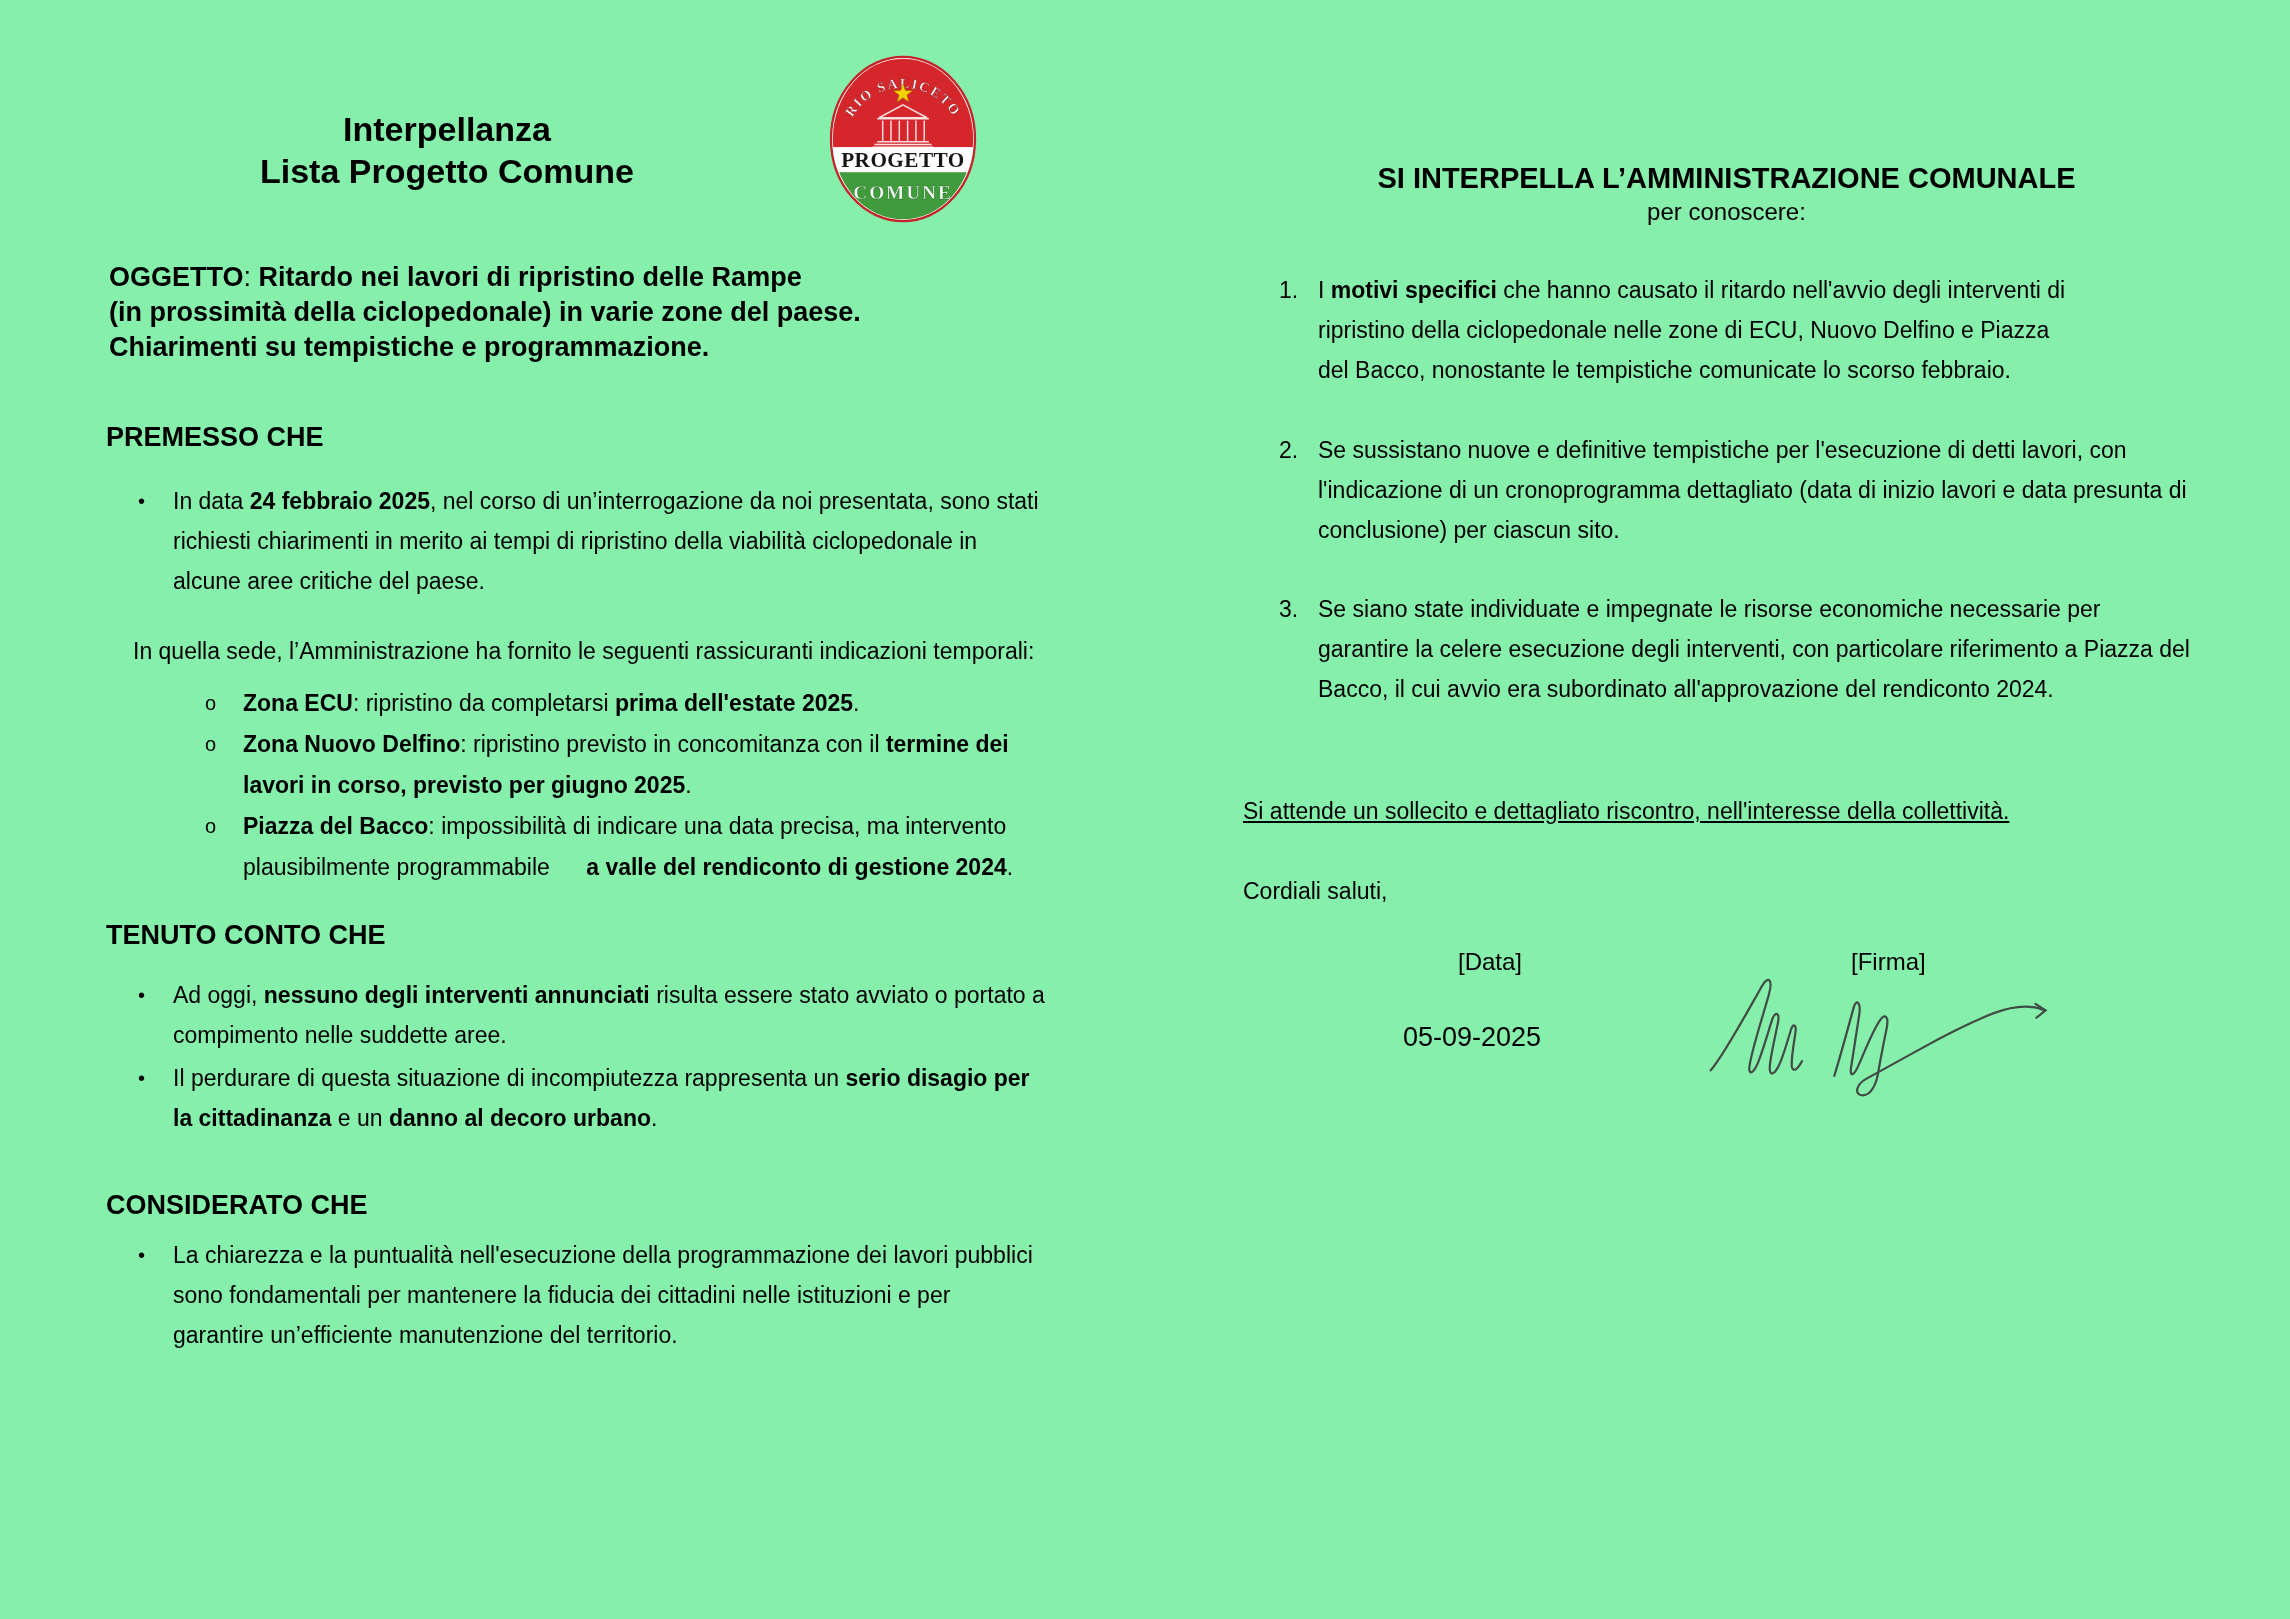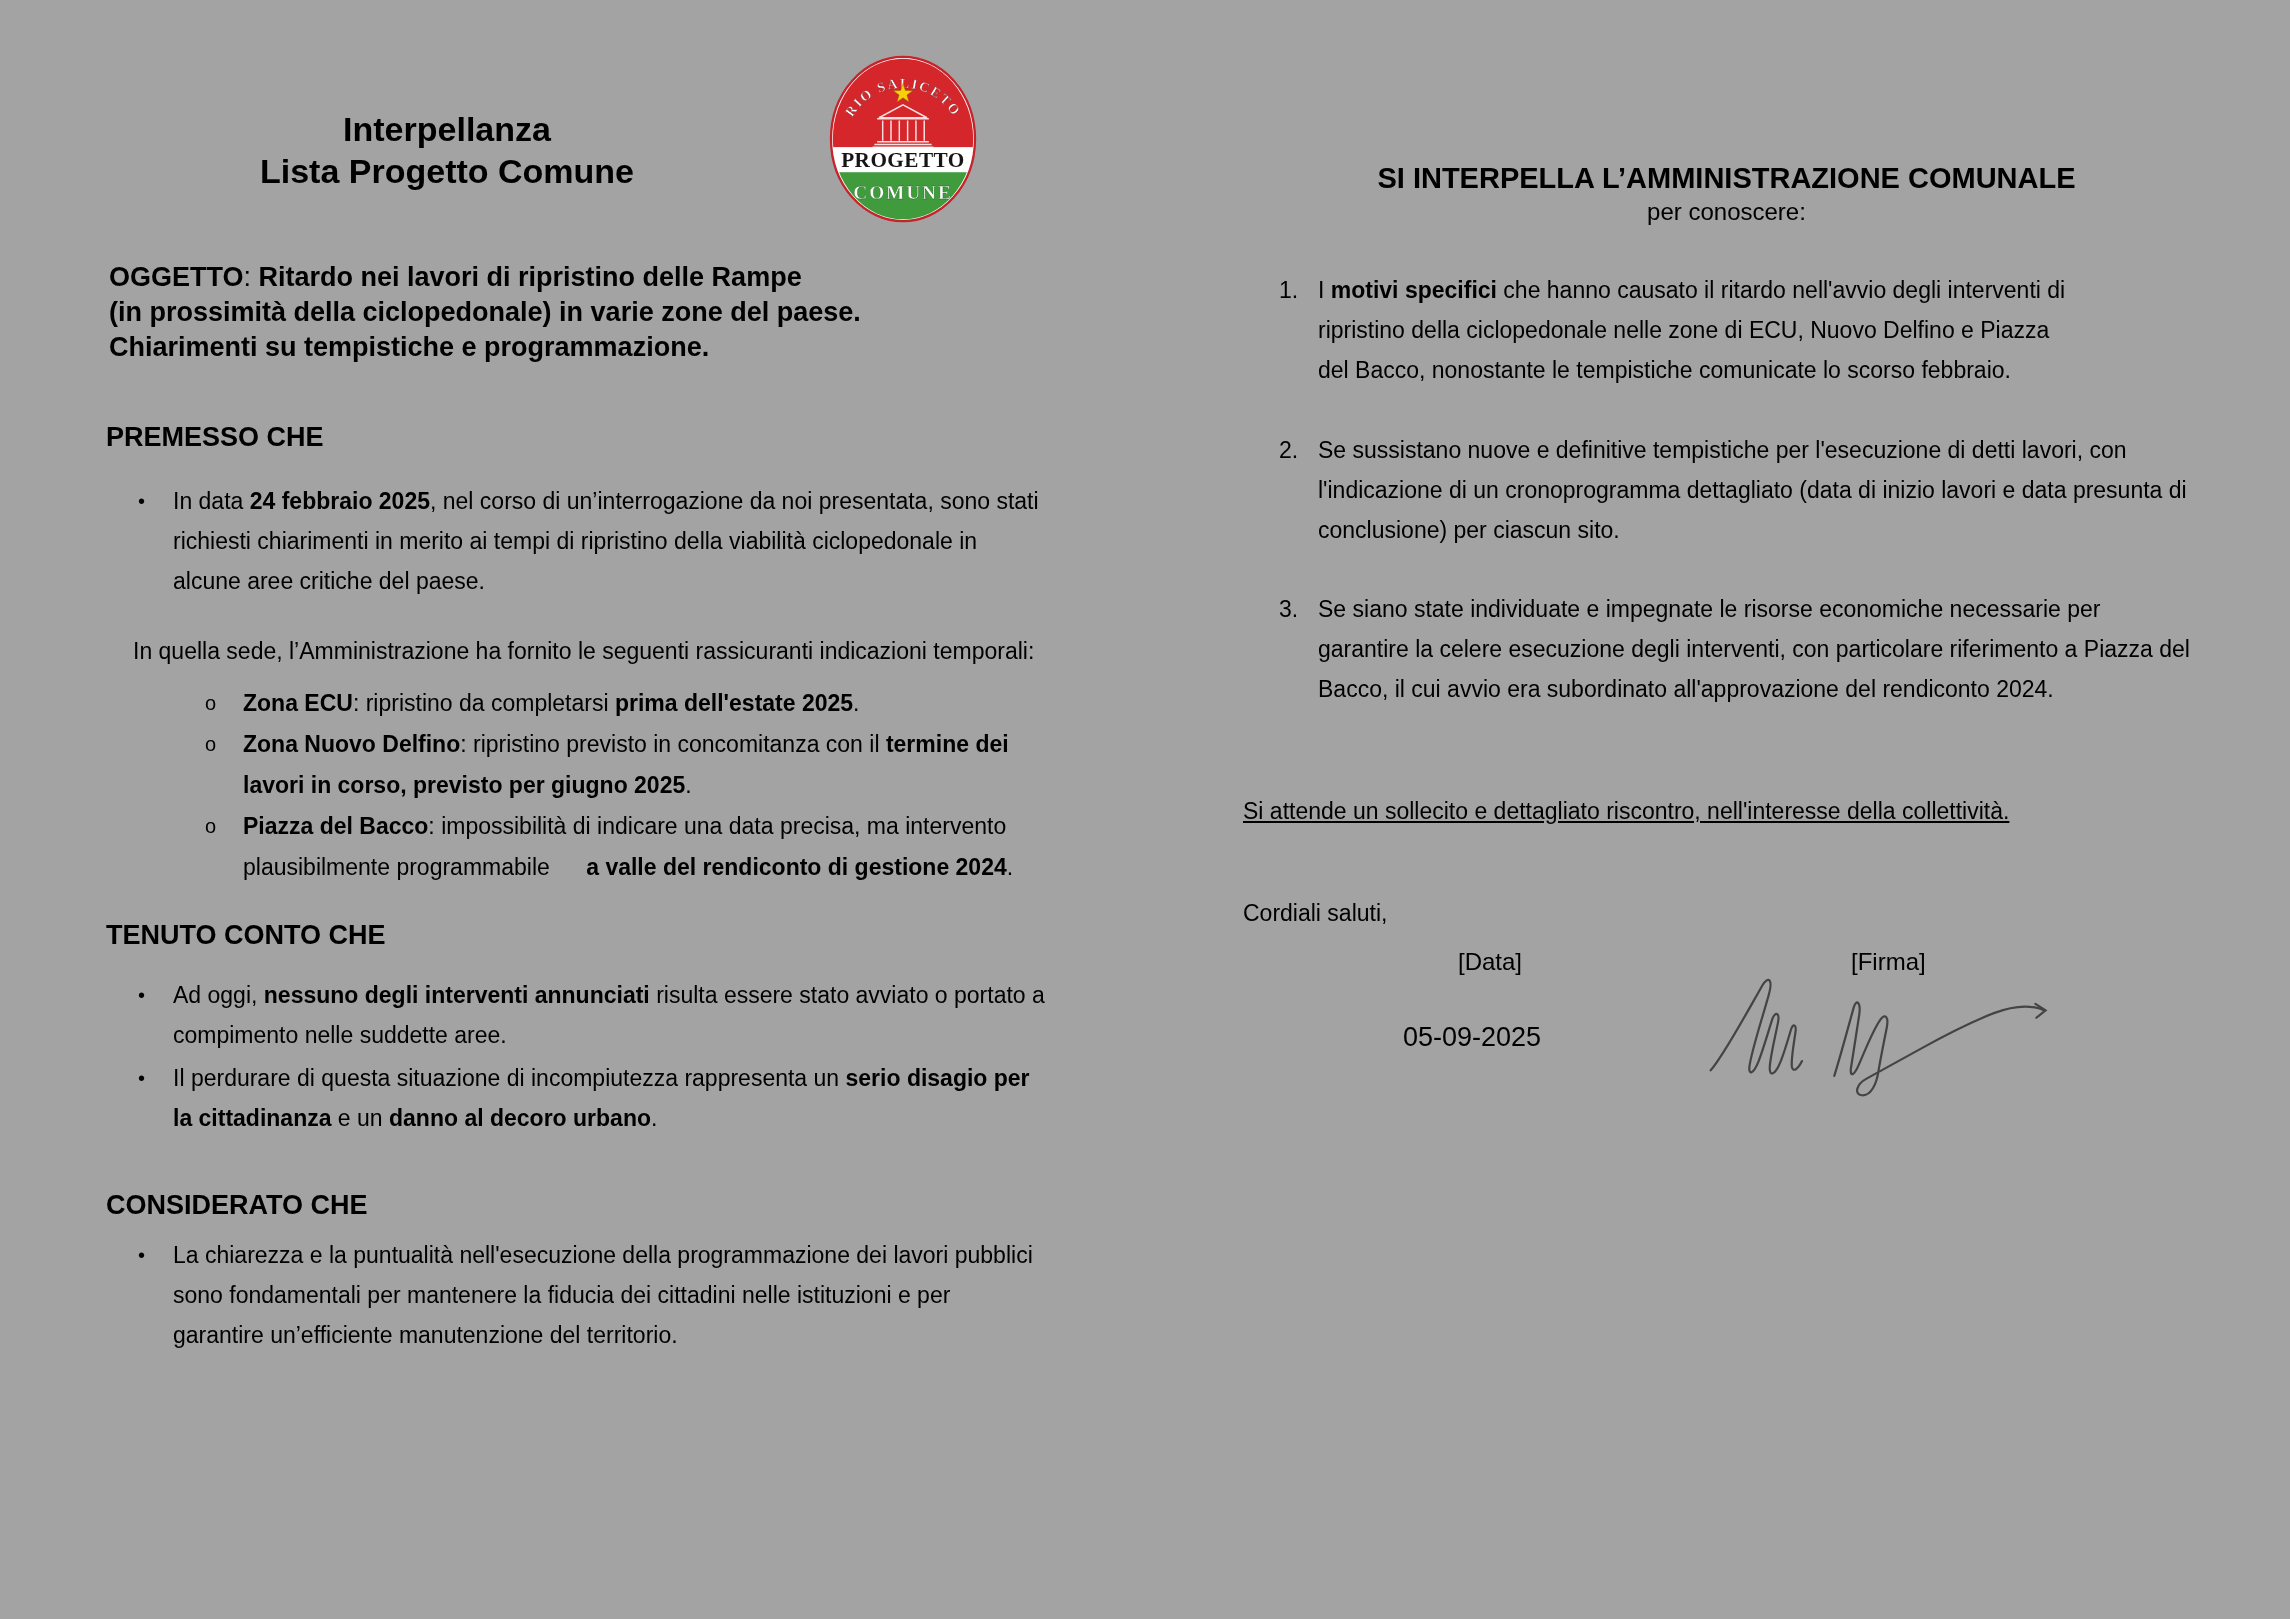--- a/index.html
+++ b/index.html
@@ -1,19 +1,19 @@
 <!DOCTYPE html>
 <html style="font-size:14.8px"><head>
 <meta charset="utf-8">
 <style>
   html,body{margin:0;padding:0;background:#ffffff;}
   .page{
     position:relative;
     width:2291px;height:1620px;
-    background:#a3a3a3;
+    background:#86efac;
     font-family:"Liberation Sans", sans-serif;
     color:#000;
     overflow:hidden;
   }
   .abs{position:absolute;}
   .title{
     font-size:34px;font-weight:700;line-height:42px;
     text-align:center;white-space:pre;
   }
   .heading{font-size:27px;font-weight:700;white-space:pre;}
@@ -163,21 +163,21 @@
 
   <div class="abs num-item" style="left:1279px;top:589px;">
     <span class="num-label">3.</span>
     <div class="body-text"><span>Se siano state individuate e impegnate le risorse economiche necessarie per
 garantire la celere esecuzione degli interventi, con particolare riferimento a Piazza del
 Bacco, il cui avvio era subordinato all'approvazione del rendiconto 2024.</span></div>
   </div>
 
   <div class="abs body-text" style="left:1243px;top:791px;text-decoration:underline;">Si attende un sollecito e dettagliato riscontro, nell'interesse della collettività.</div>
 
-  <div class="abs body-text" style="left:1243px;top:893px;">Cordiali saluti,</div>
+  <div class="abs body-text" style="left:1243px;top:871px;">Cordiali saluti,</div>
 
   <div class="abs label-small" style="left:1430px;top:948px;">[Data]</div>
   <div class="abs label-small" style="left:1823px;top:948px;">[Firma]</div>
 
   <div class="abs date-value" style="left:1403px;top:1022px;text-align:right;">05-09-2025</div>
 
   <div class="abs" style="left:1703px;top:967px;width:365px;height:143px;">
     <svg width="365" height="143" viewBox="0 0 395 155">
       <g stroke="#3a3a3a" stroke-width="2.4" fill="none" stroke-linecap="round" opacity="0.9">
         <path d="M 8 112 C 22 96, 48 48, 64 20 C 70 10, 76 12, 71 30 C 62 62, 52 92, 50 108 C 49 117, 54 117, 60 102 C 66 86, 71 68, 75 56 C 78 48, 83 49, 81 60 C 77 80, 72 100, 72 110 C 72 119, 78 117, 84 102 C 88 92, 92 78, 95 68 C 97 61, 101 62, 100 70 C 98 84, 95 100, 96 108 C 97 114, 102 112, 107 102"></path>

